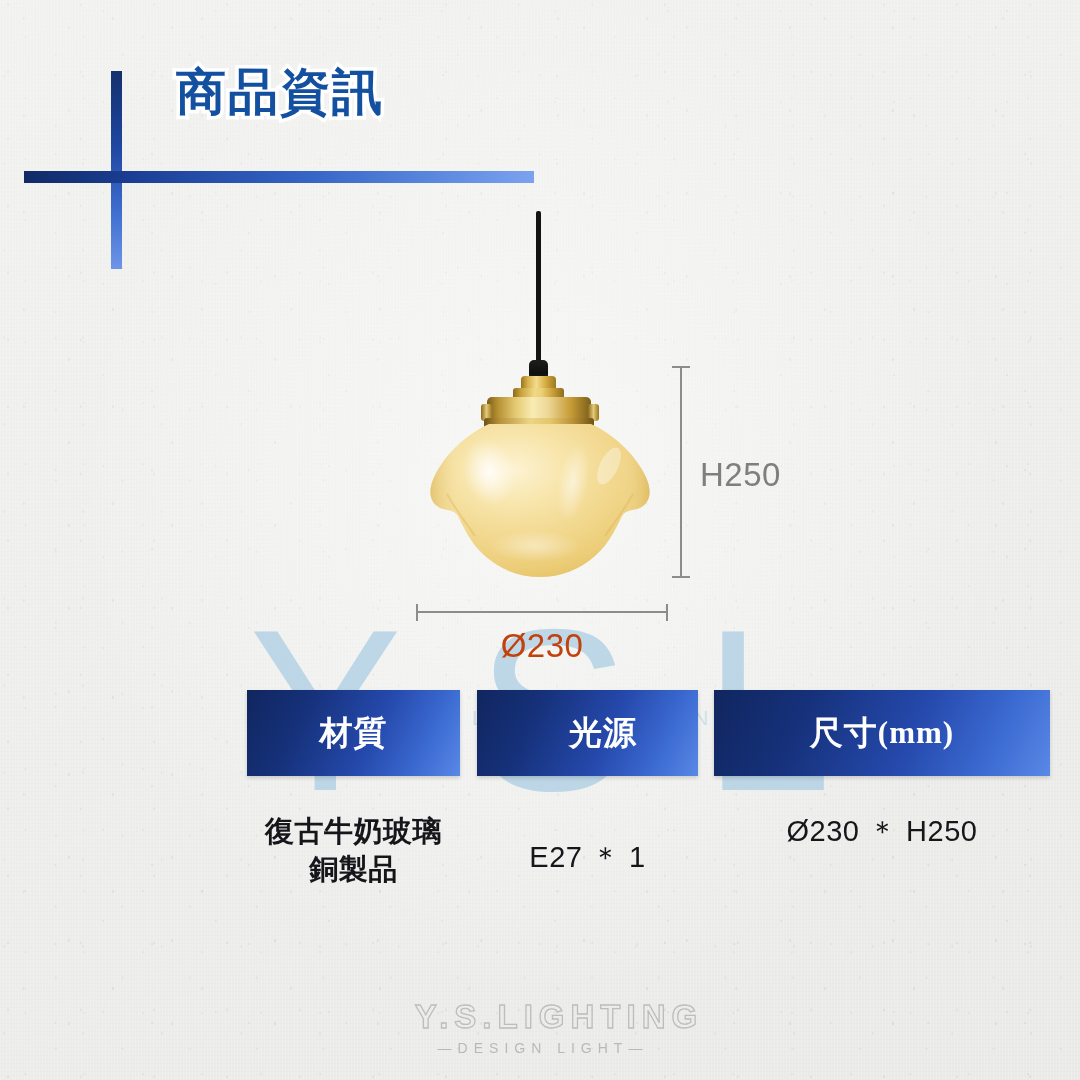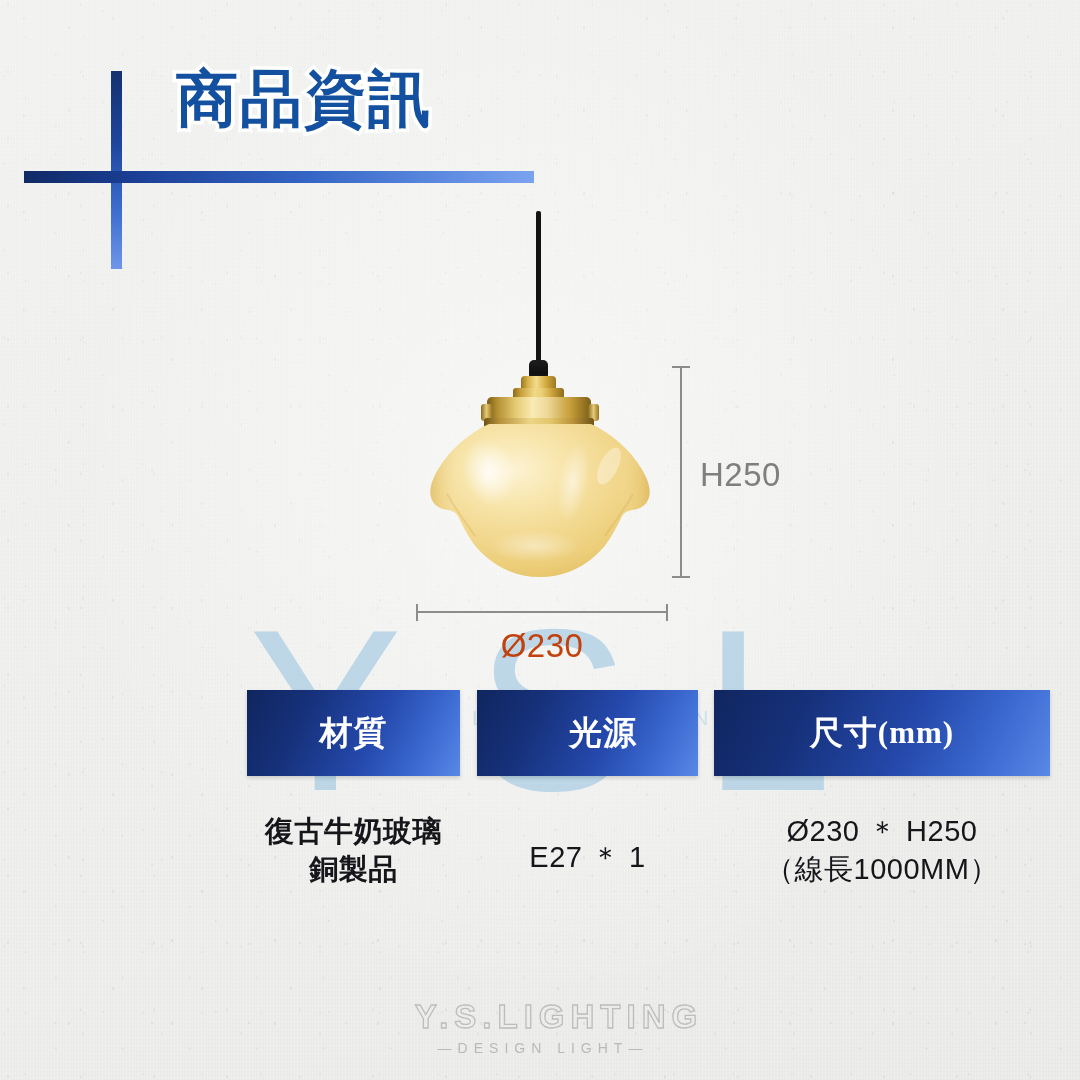--- a/index.html
+++ b/index.html
@@ -69,21 +69,21 @@
   #header-cross-h {
     position: absolute;
     left: 24px; top: 171px;
     width: 510px; height: 12px;
     background: linear-gradient(90deg, #112a66 0%, #1b3f96 22%, #3464c4 55%, #5d8ae0 82%, #7ba2ef 100%);
   }
 
   #page-title {
     position: absolute;
     left: 176px; top: 66px;
-    font-size: 62px;
+    font-size: 50px;
     font-weight: 700;
     letter-spacing: 2px;
     color: #1450a0;
     line-height: 1.05;
     -webkit-text-stroke: 7px #ffffff;
     paint-order: stroke fill;
     white-space: nowrap;
   }
 
   
@@ -405,20 +405,19 @@
       <span class="line">復古牛奶玻璃</span>
       <span class="line">銅製品</span>
     </div>
 
     <div class="spec-value light" id="spec-value-2">
       <span class="line">E27 ＊ 1</span>
     </div>
 
     <div class="spec-value light" id="spec-value-3">
       <span class="line">Ø230 ＊ H250</span>
-      <span class="line">（線長1000MM）</span>
     </div>
   </div>
 
   <div id="footer-logo">Y.S.LIGHTING</div>
   <div id="footer-tagline">—DESIGN LIGHT—</div>
 
 </div>
 
 </body></html>

